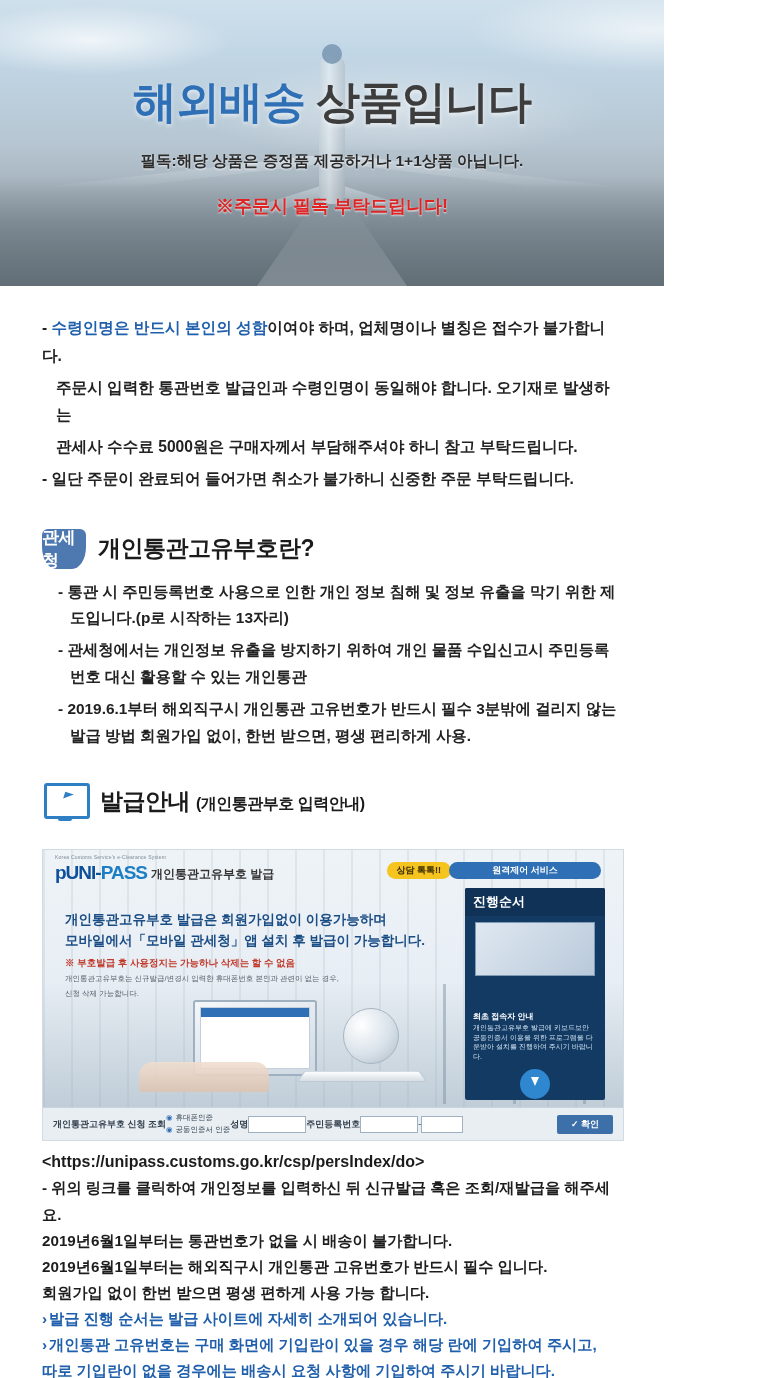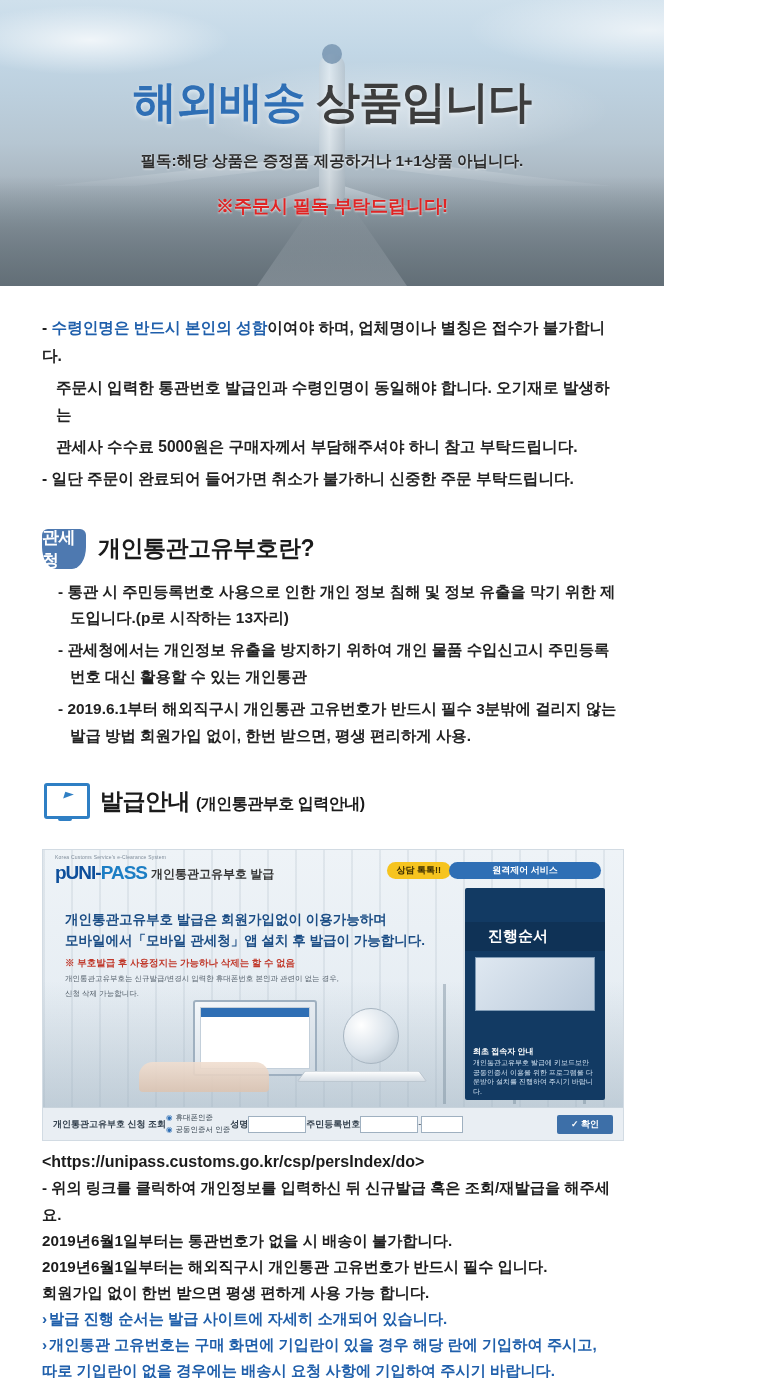--- a/index.html
+++ b/index.html
@@ -327,25 +327,24 @@
   .shot .sidepanel {
     position: absolute;
     right: 18px; top: 38px;
     width: 140px; bottom: 40px;
     background: #123a63;
     border-radius: 2px;
     overflow: hidden;
   }
   .shot .sidepanel .ttl {
     color: #fff;
-    font-size: 15px;
-    font-weight: bold;
-    padding: 5px 23px;
+    font-size: 13px;
+    font-weight: bold;
+    padding: 5px 8px;
     background: #0f3256;
-    margin-top: 34px;
   }
   .shot .sidepanel .thumb {
     margin: 6px auto;
     width: 118px; height: 52px;
     background: linear-gradient(135deg,#dfe8f1,#b9c9da);
     border: 1px solid #7e9ab5;
   }
   .shot .sidepanel .blk {
     color: #cfe0f0;
     font-size: 7px;

